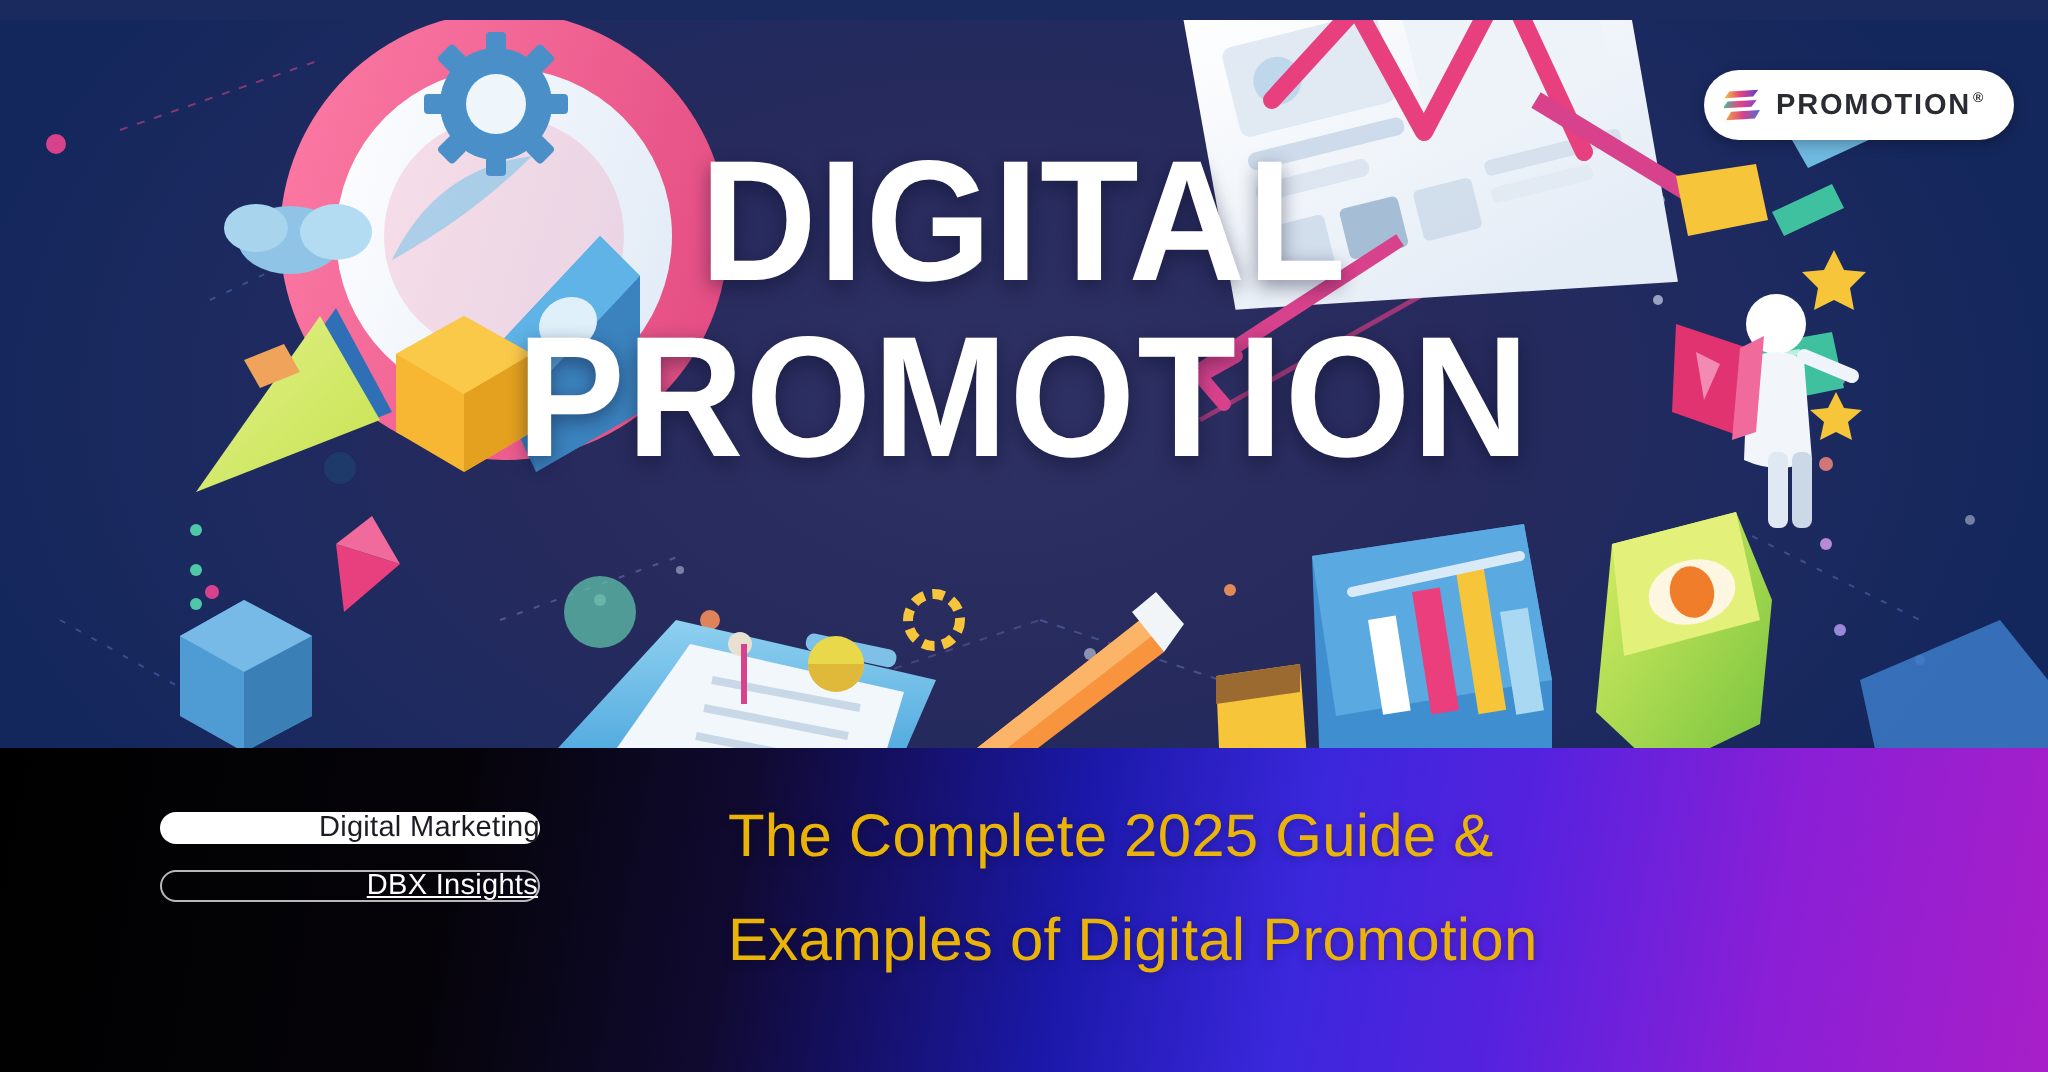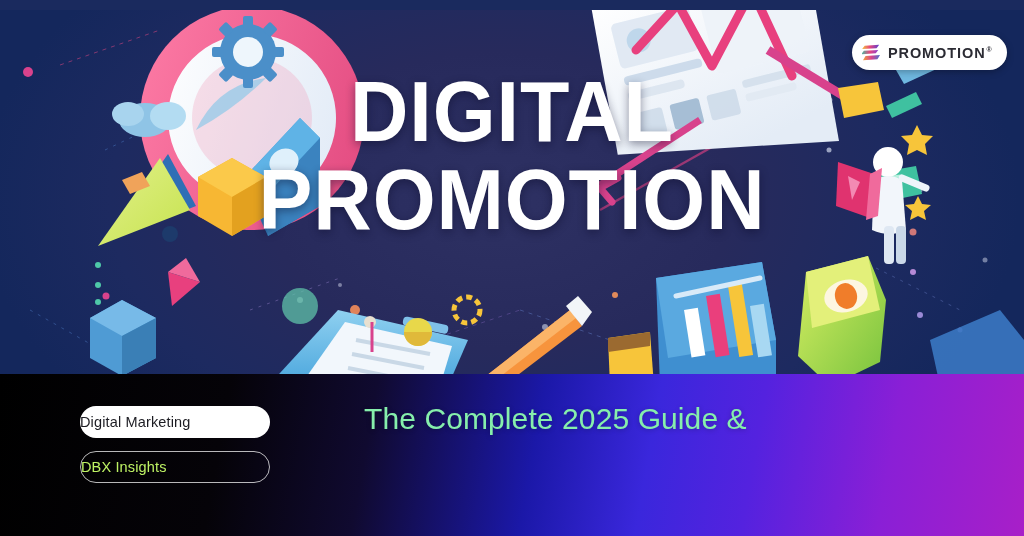--- a/index.html
+++ b/index.html
@@ -40,30 +40,30 @@
       #000000 0%, #050308 22%, #100a30 36%,
       #1b18a8 52%, #3a27dc 63%, #5422df 73%,
       #8a1fd6 86%, #a81fc8 100%);
   }
 
   .tags{
     position:absolute;left:80px;top:406px;
     display:flex;flex-direction:column;gap:13px;align-items:stretch;
   }
   .tag{
-    width:190px;height:32px;border-radius:17px;
-    display:flex;align-items:center;justify-content:flex-start;
+    width:190px;height:16px;border-radius:17px;
+    display:flex;align-items:center;justify-content:flex-end;
     font-size:14.5px;letter-spacing:.15px;box-sizing:border-box;
   }
   .tag-filled{background:#ffffff;color:#1c1c22;}
-  .tag-outline{background:transparent;color:#bef264;border:1px solid rgba(255,255,255,.72);}
+  .tag-outline{background:transparent;color:#ffffff;border:1px solid rgba(255,255,255,.72);text-decoration:underline;}
 
   .headline{
     position:absolute;left:364px;top:393px;width:640px;
-    color:#86efac;font-size:30px;line-height:1.72;
+    color:#eab308;font-size:30px;line-height:1.72;
     font-weight:400;letter-spacing:.1px;
     text-shadow:0 1px 5px rgba(0,0,0,.25);
   }
   .headline .l2{display:block;}
 </style>
 </head>
 <body>
 
 <div class="banner">
 
@@ -339,15 +339,16 @@
     <div class="tag tag-filled">
       <span>Digital Marketing</span>
     </div>
     <div class="tag tag-outline">
       <span>DBX Insights</span>
     </div>
   </div>
 
   <div class="headline">
     <span class="l1">The Complete 2025 Guide &amp;</span>
+    <span class="l2">Examples of Digital Promotion</span>
   </div>
 
 </div>
 
 </body></html>

